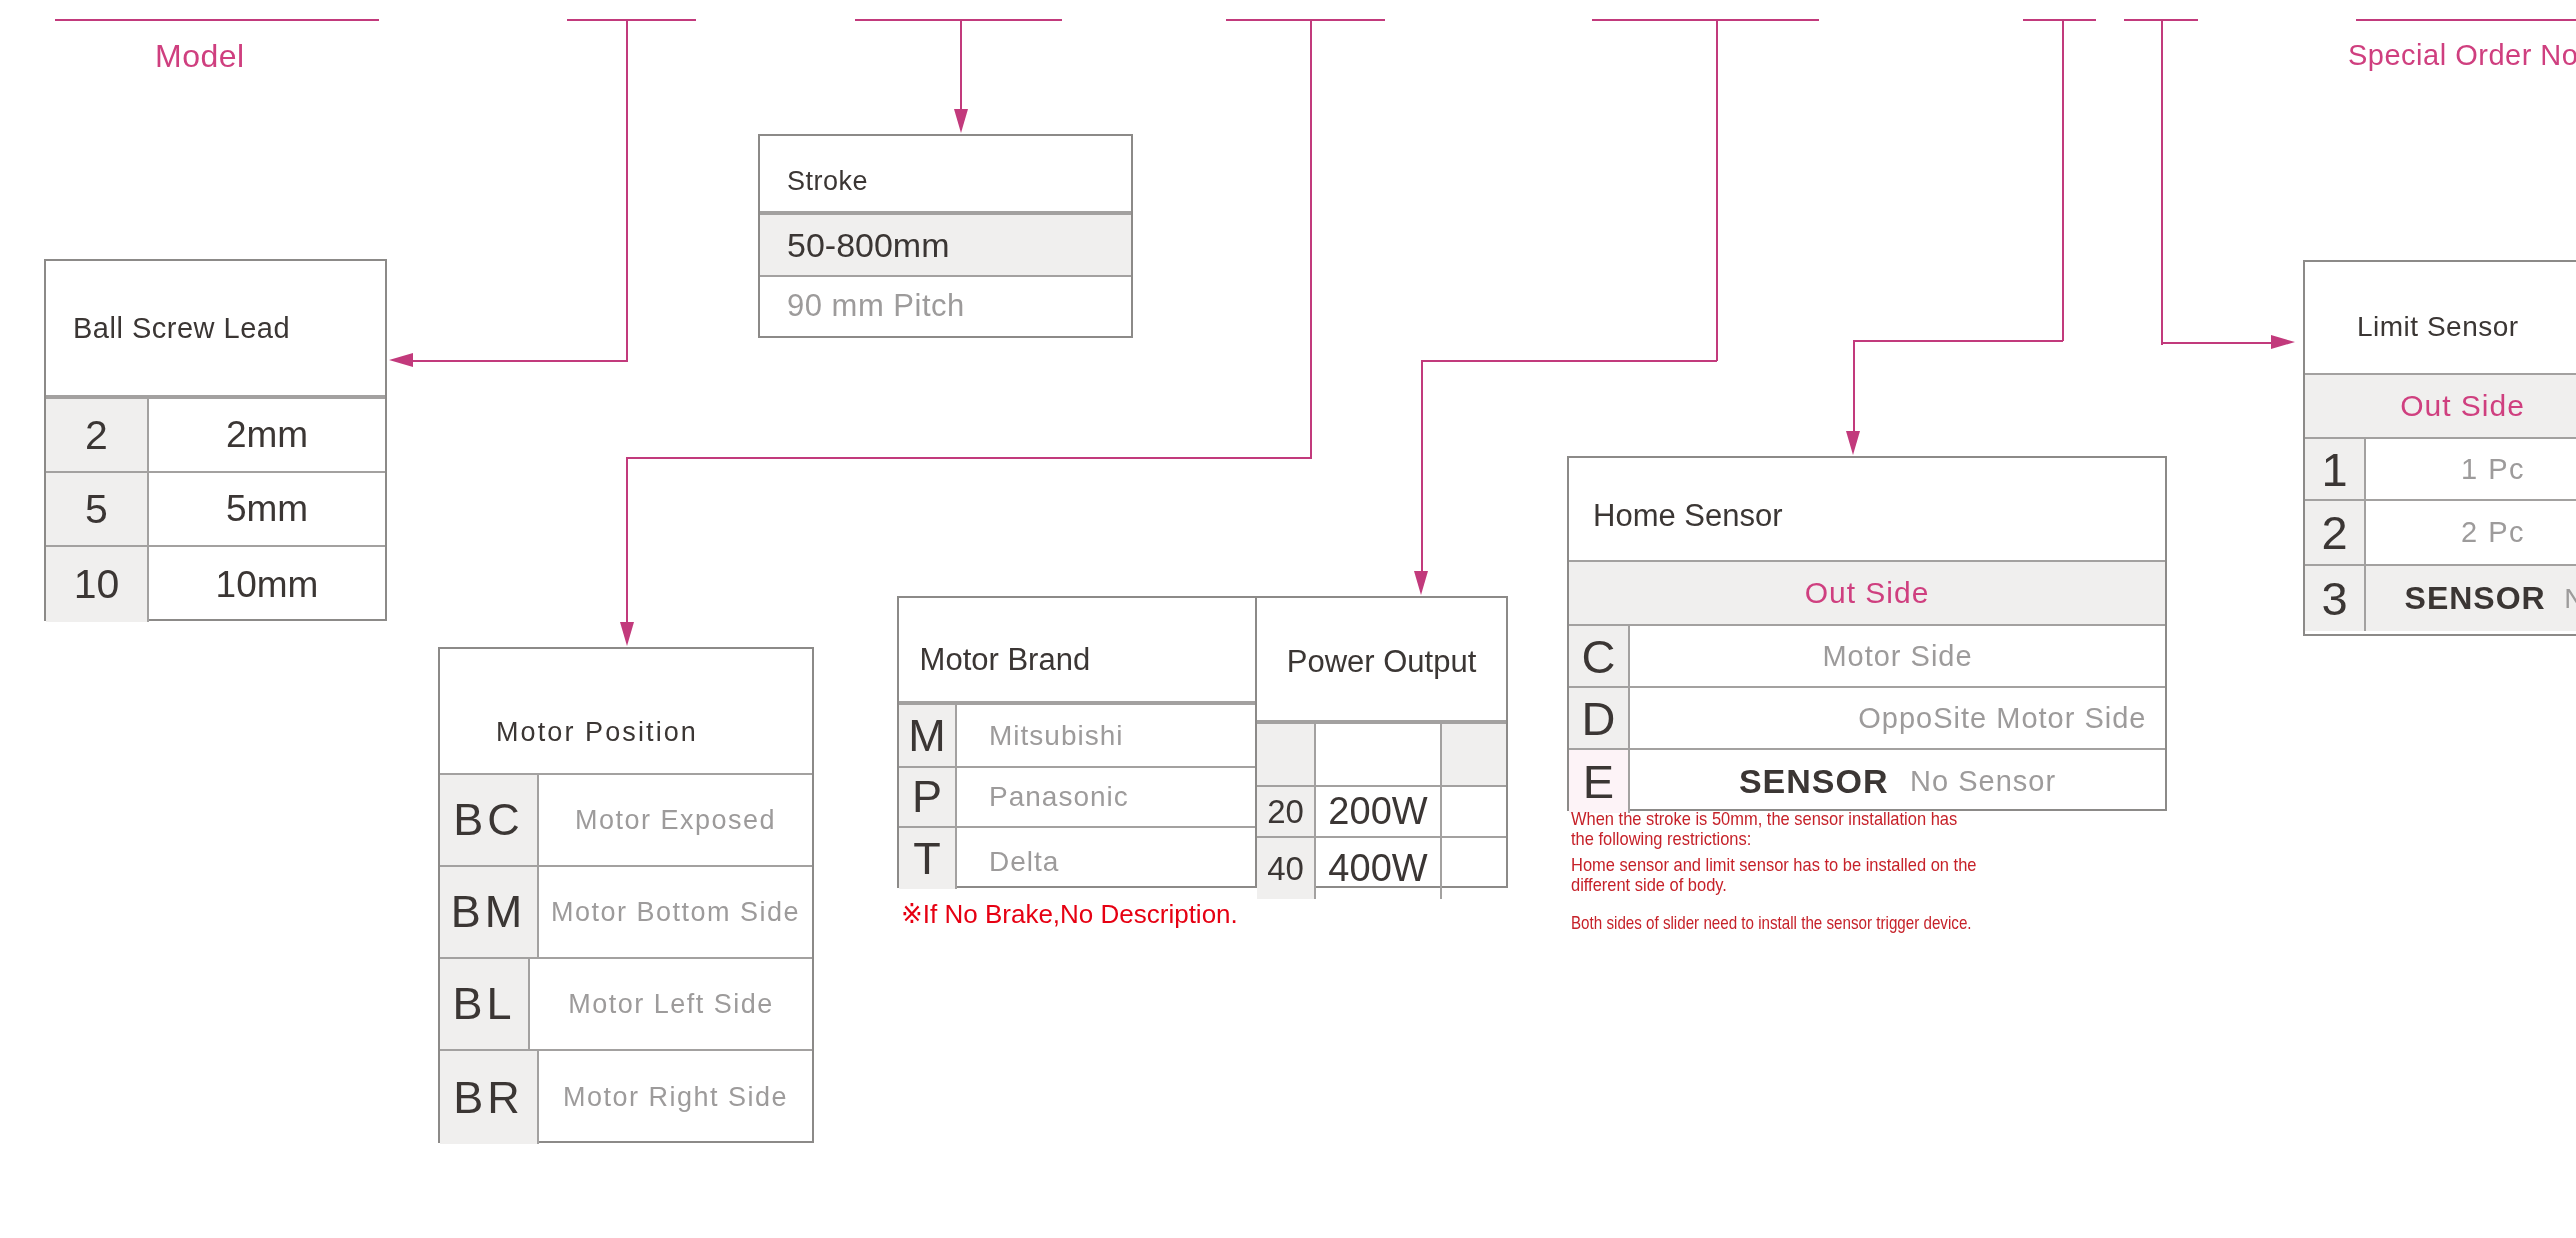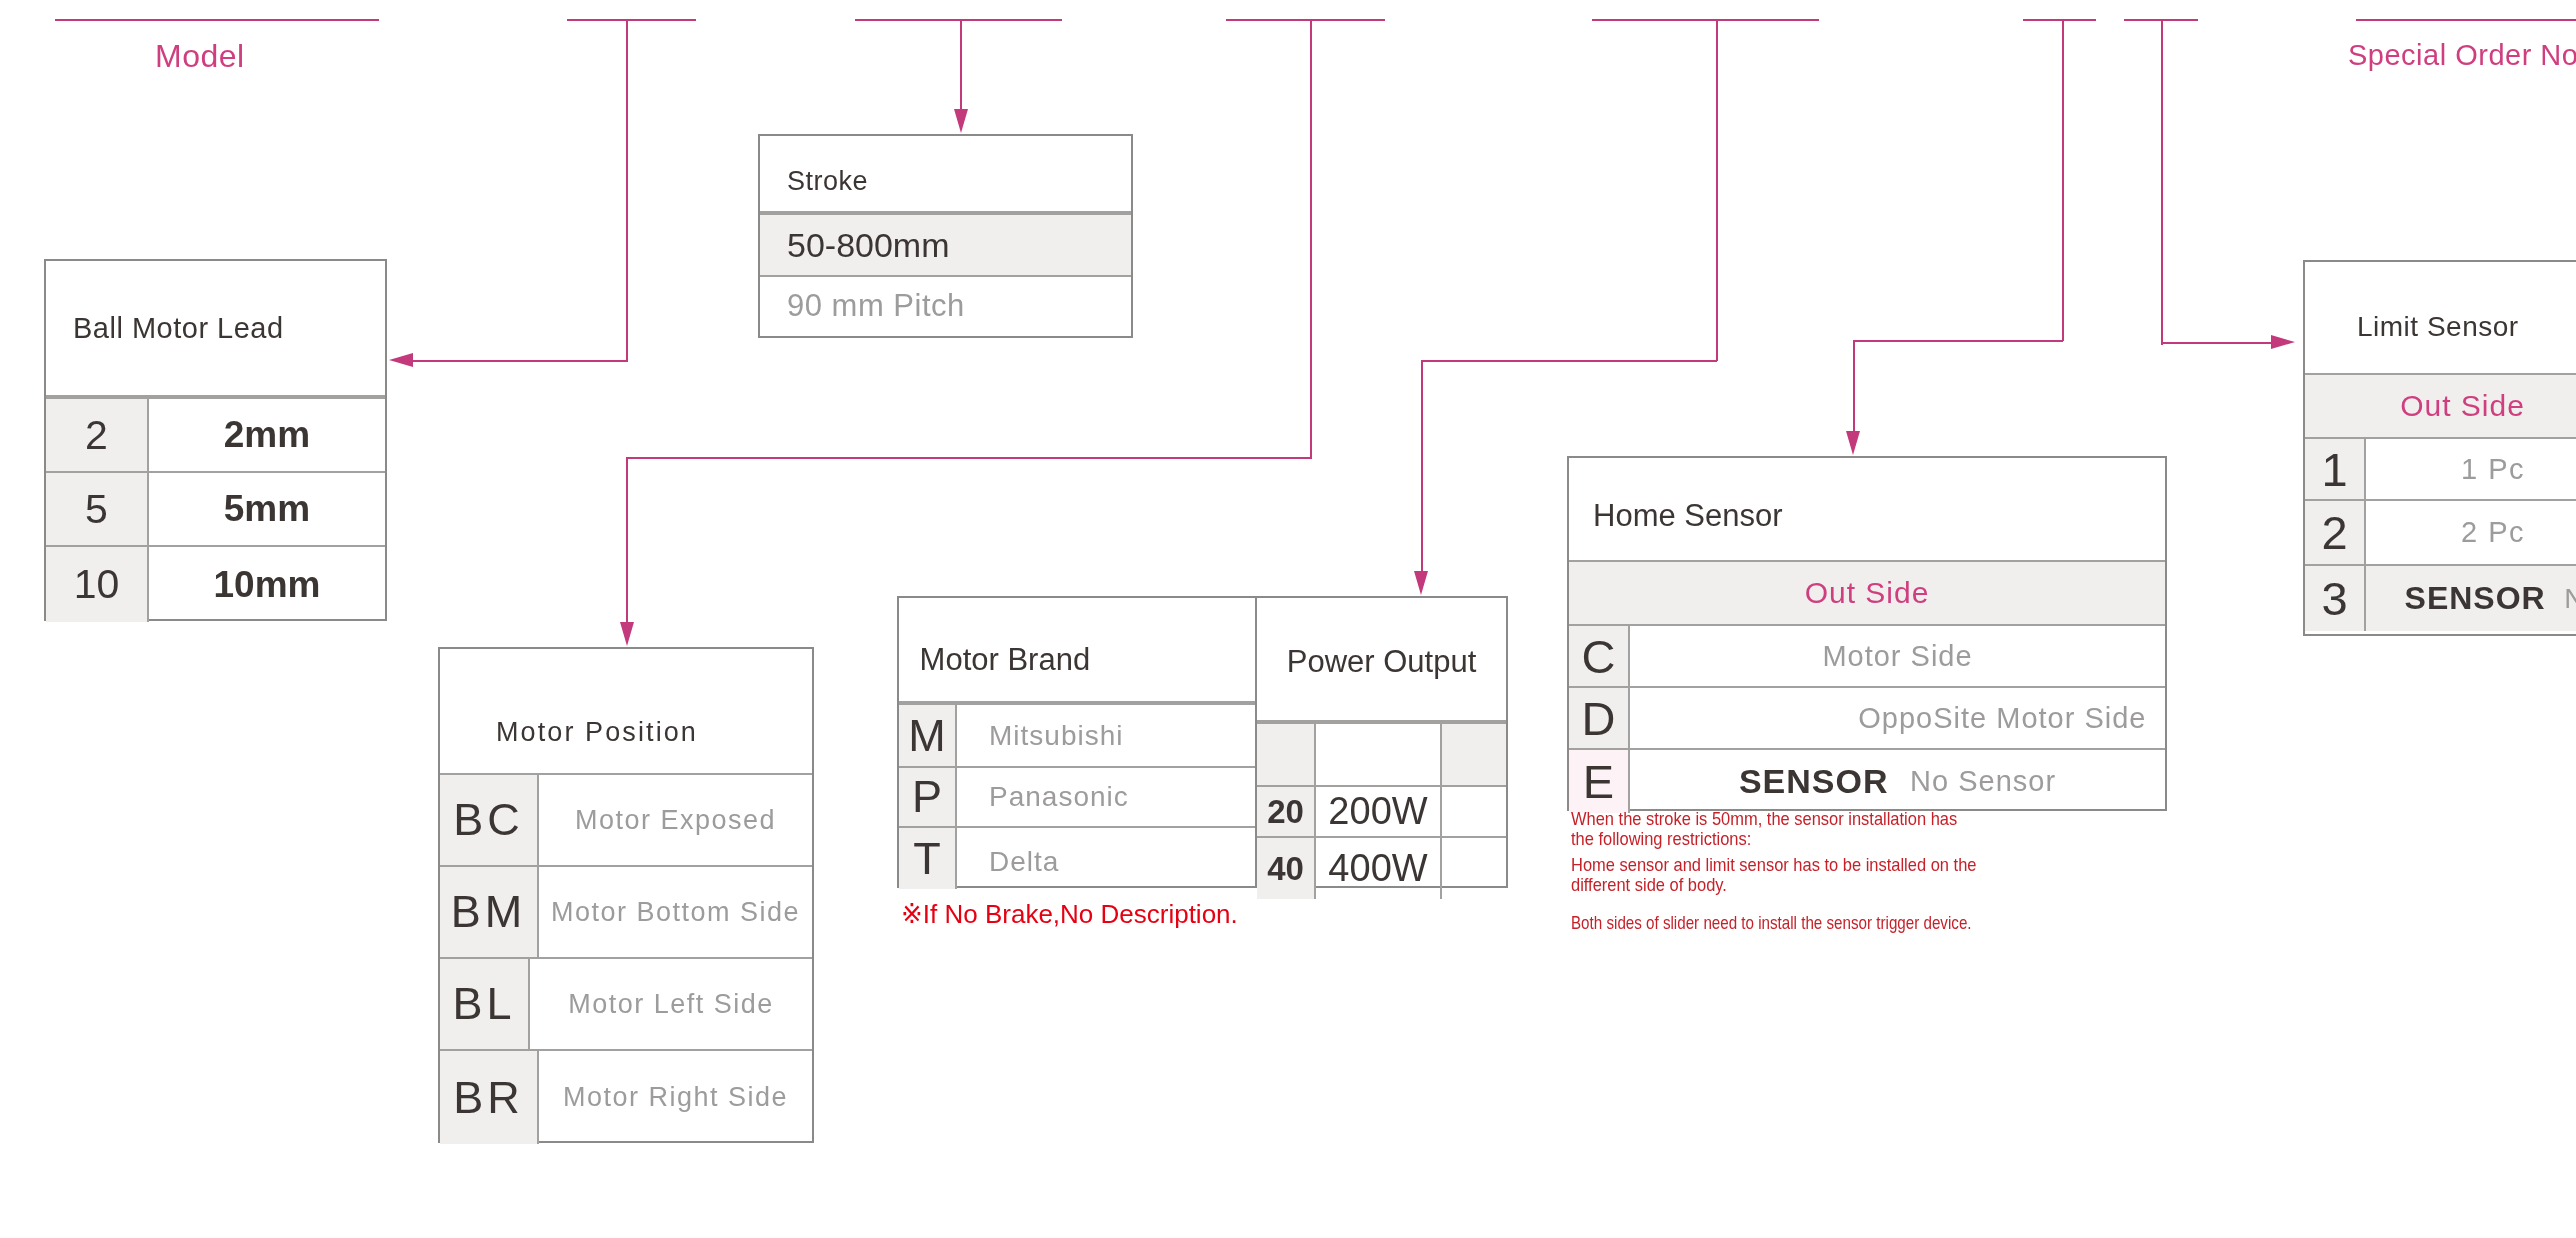--- a/index.html
+++ b/index.html
@@ -18,21 +18,21 @@
   .maglabel{position:absolute;color:var(--magtxt);}
   .tbl{position:absolute;background:#fff;border:2.6px solid var(--bord);box-sizing:border-box;}
   .hdr{display:flex;align-items:center;box-sizing:border-box;border-bottom:2.6px solid var(--inner);}
   .hdr.thick{border-bottom-width:4.6px;}
   .hdr.low{align-items:flex-end;}
   .trow{display:flex;box-sizing:border-box;border-bottom:2.1px solid var(--inner);justify-content:center;}
   .trow.last{border-bottom:0;}
   .c{box-sizing:border-box;display:flex;align-items:center;justify-content:center;}
   .codec{background:var(--shade);border-right:2.1px solid var(--inner);}
   .valc{flex:1;color:var(--gray);}
-  .darktxt{color:var(--dark);font-weight:bold;}
+  .darktxt{color:var(--dark);}
   .sub{background:var(--shade);color:var(--magtxt);}
   .note{position:absolute;color:var(--notered);font-weight:500;}
   .note div{transform:scaleX(0.89);transform-origin:0 50%;white-space:nowrap;}
   .note div.xc{transform:scaleX(0.82);}
 </style>
 </head>
 <body>
 
 <div id="canvas">
 
@@ -68,21 +68,21 @@
   <div class="vl" style="left:2062px;top:20.6px;height:320px;"></div>
   <div class="hl" style="left:1853px;top:340px;width:210px;"></div>
   <div class="vl" style="left:1853px;top:340px;height:92px;"></div>
   <div class="arr-d" style="left:1846px;top:431px;"></div>
 
   <div class="vl" style="left:2161px;top:20.6px;height:324px;"></div>
   <div class="hl" style="left:2161px;top:342px;width:111px;"></div>
   <div class="arr-r" style="left:2271px;top:335px;"></div>
 
   <div class="tbl" style="left:44px;top:259px;width:343px;height:362px;">
-    <div class="hdr thick" style="height:138px;padding-left:27px;font-size:29px;letter-spacing:0.5px;">Ball Motor Lead</div>
+    <div class="hdr thick" style="height:138px;padding-left:27px;font-size:29px;letter-spacing:0.5px;">Ball Screw Lead</div>
     <div class="trow" style="height:74px;">
       <div class="c codec" style="width:103px;font-size:41px;">2</div>
       <div class="c valc darktxt" style="font-size:37px;">2mm</div>
     </div>
     <div class="trow" style="height:74px;">
       <div class="c codec" style="width:103px;font-size:41px;">5</div>
       <div class="c valc darktxt" style="font-size:37px;">5mm</div>
     </div>
     <div class="trow last" style="height:75px;">
       <div class="c codec" style="width:103px;font-size:41px;">10</div>

